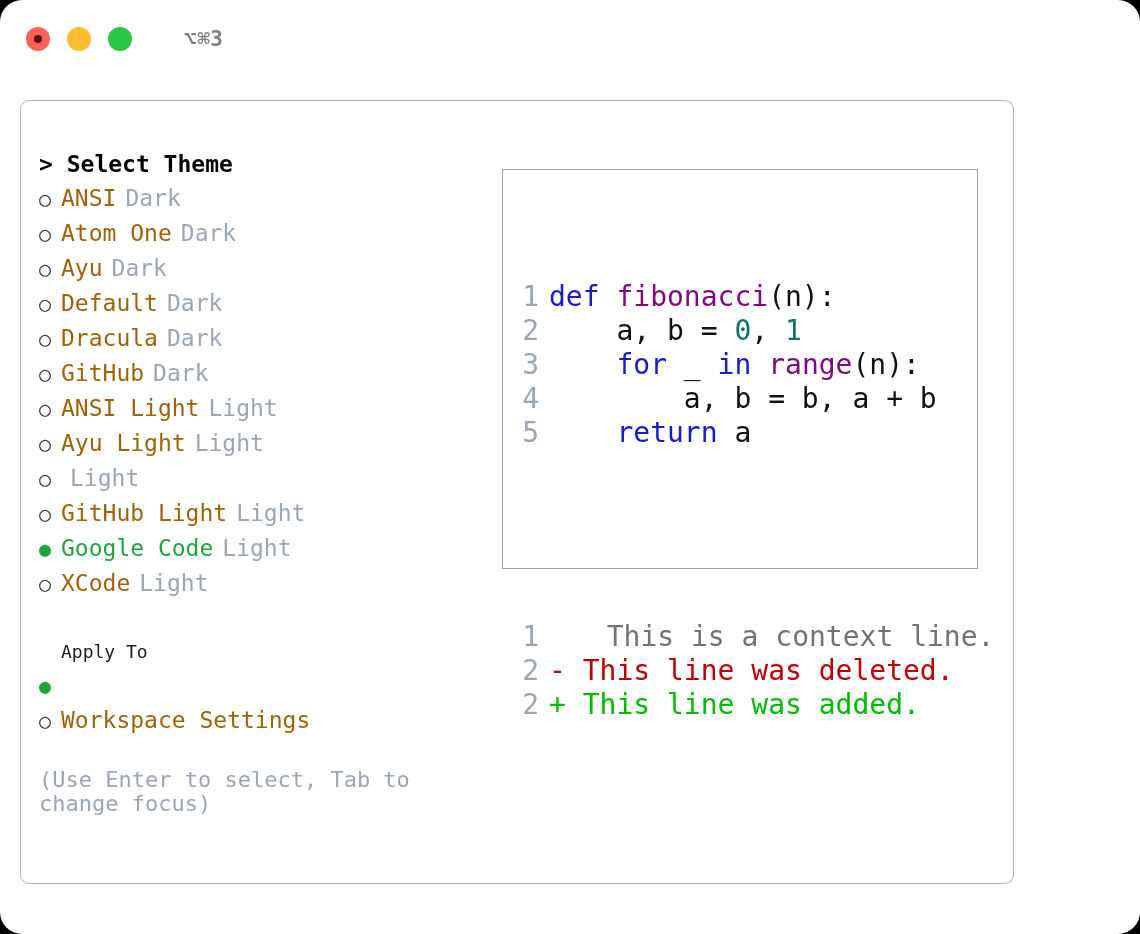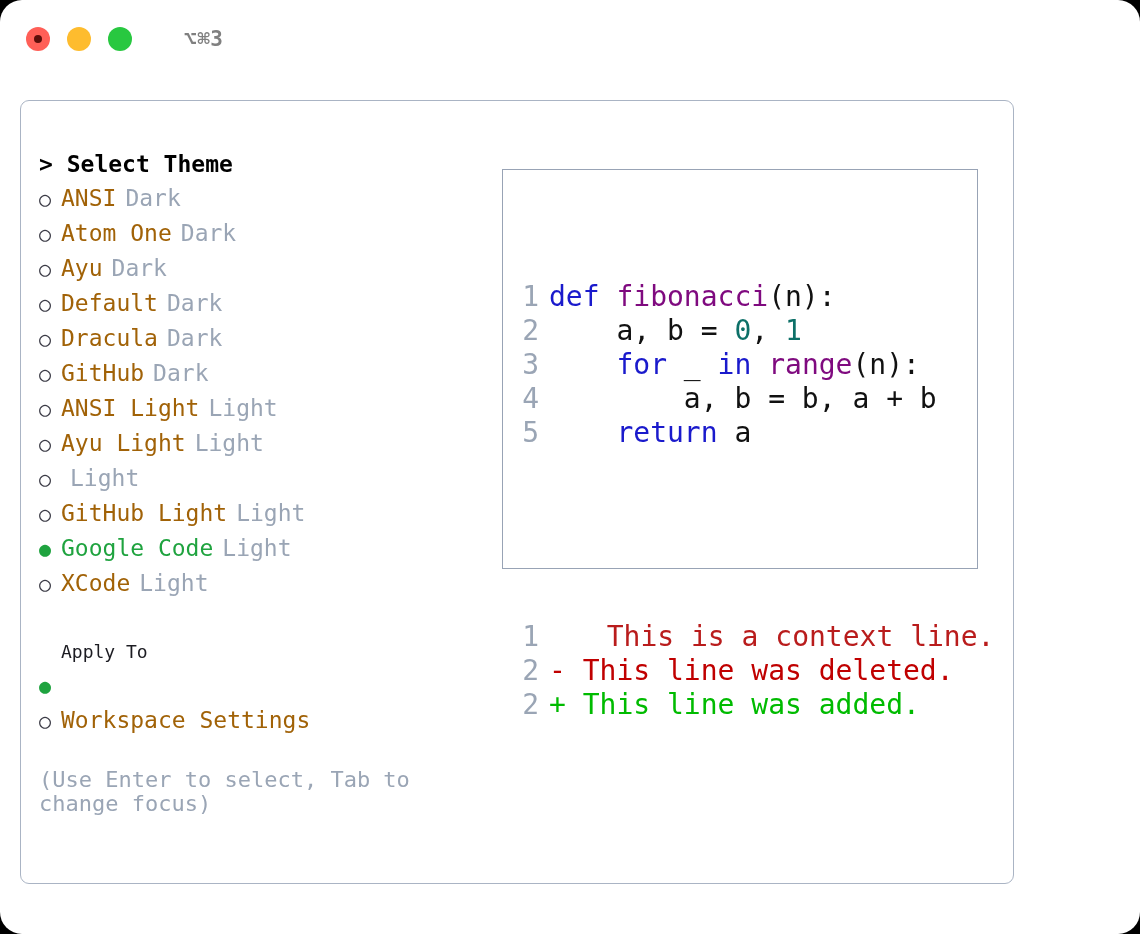--- a/index.html
+++ b/index.html
@@ -185,21 +185,21 @@
     color: #9aa5b5;
     display: inline-block;
     width: 22px;
     text-align: right;
     margin-right: 10px;
   }
   .kw   { color: #1a1acc; }
   .fn   { color: #7f0a7f; }
   .num  { color: #0d7068; }
   .pln  { color: #111111; }
-  .ctx  { color: #b91c1c; margin-left: 12px; }
+  .ctx  { color: #737373; margin-left: 12px; }
   .del  { color: #c00000; }
   .add  { color: #00bb00; }
 
   .blank-line { height: 34px; }
 </style>
 </head>
 <body>
 
 <div class="window">
 

